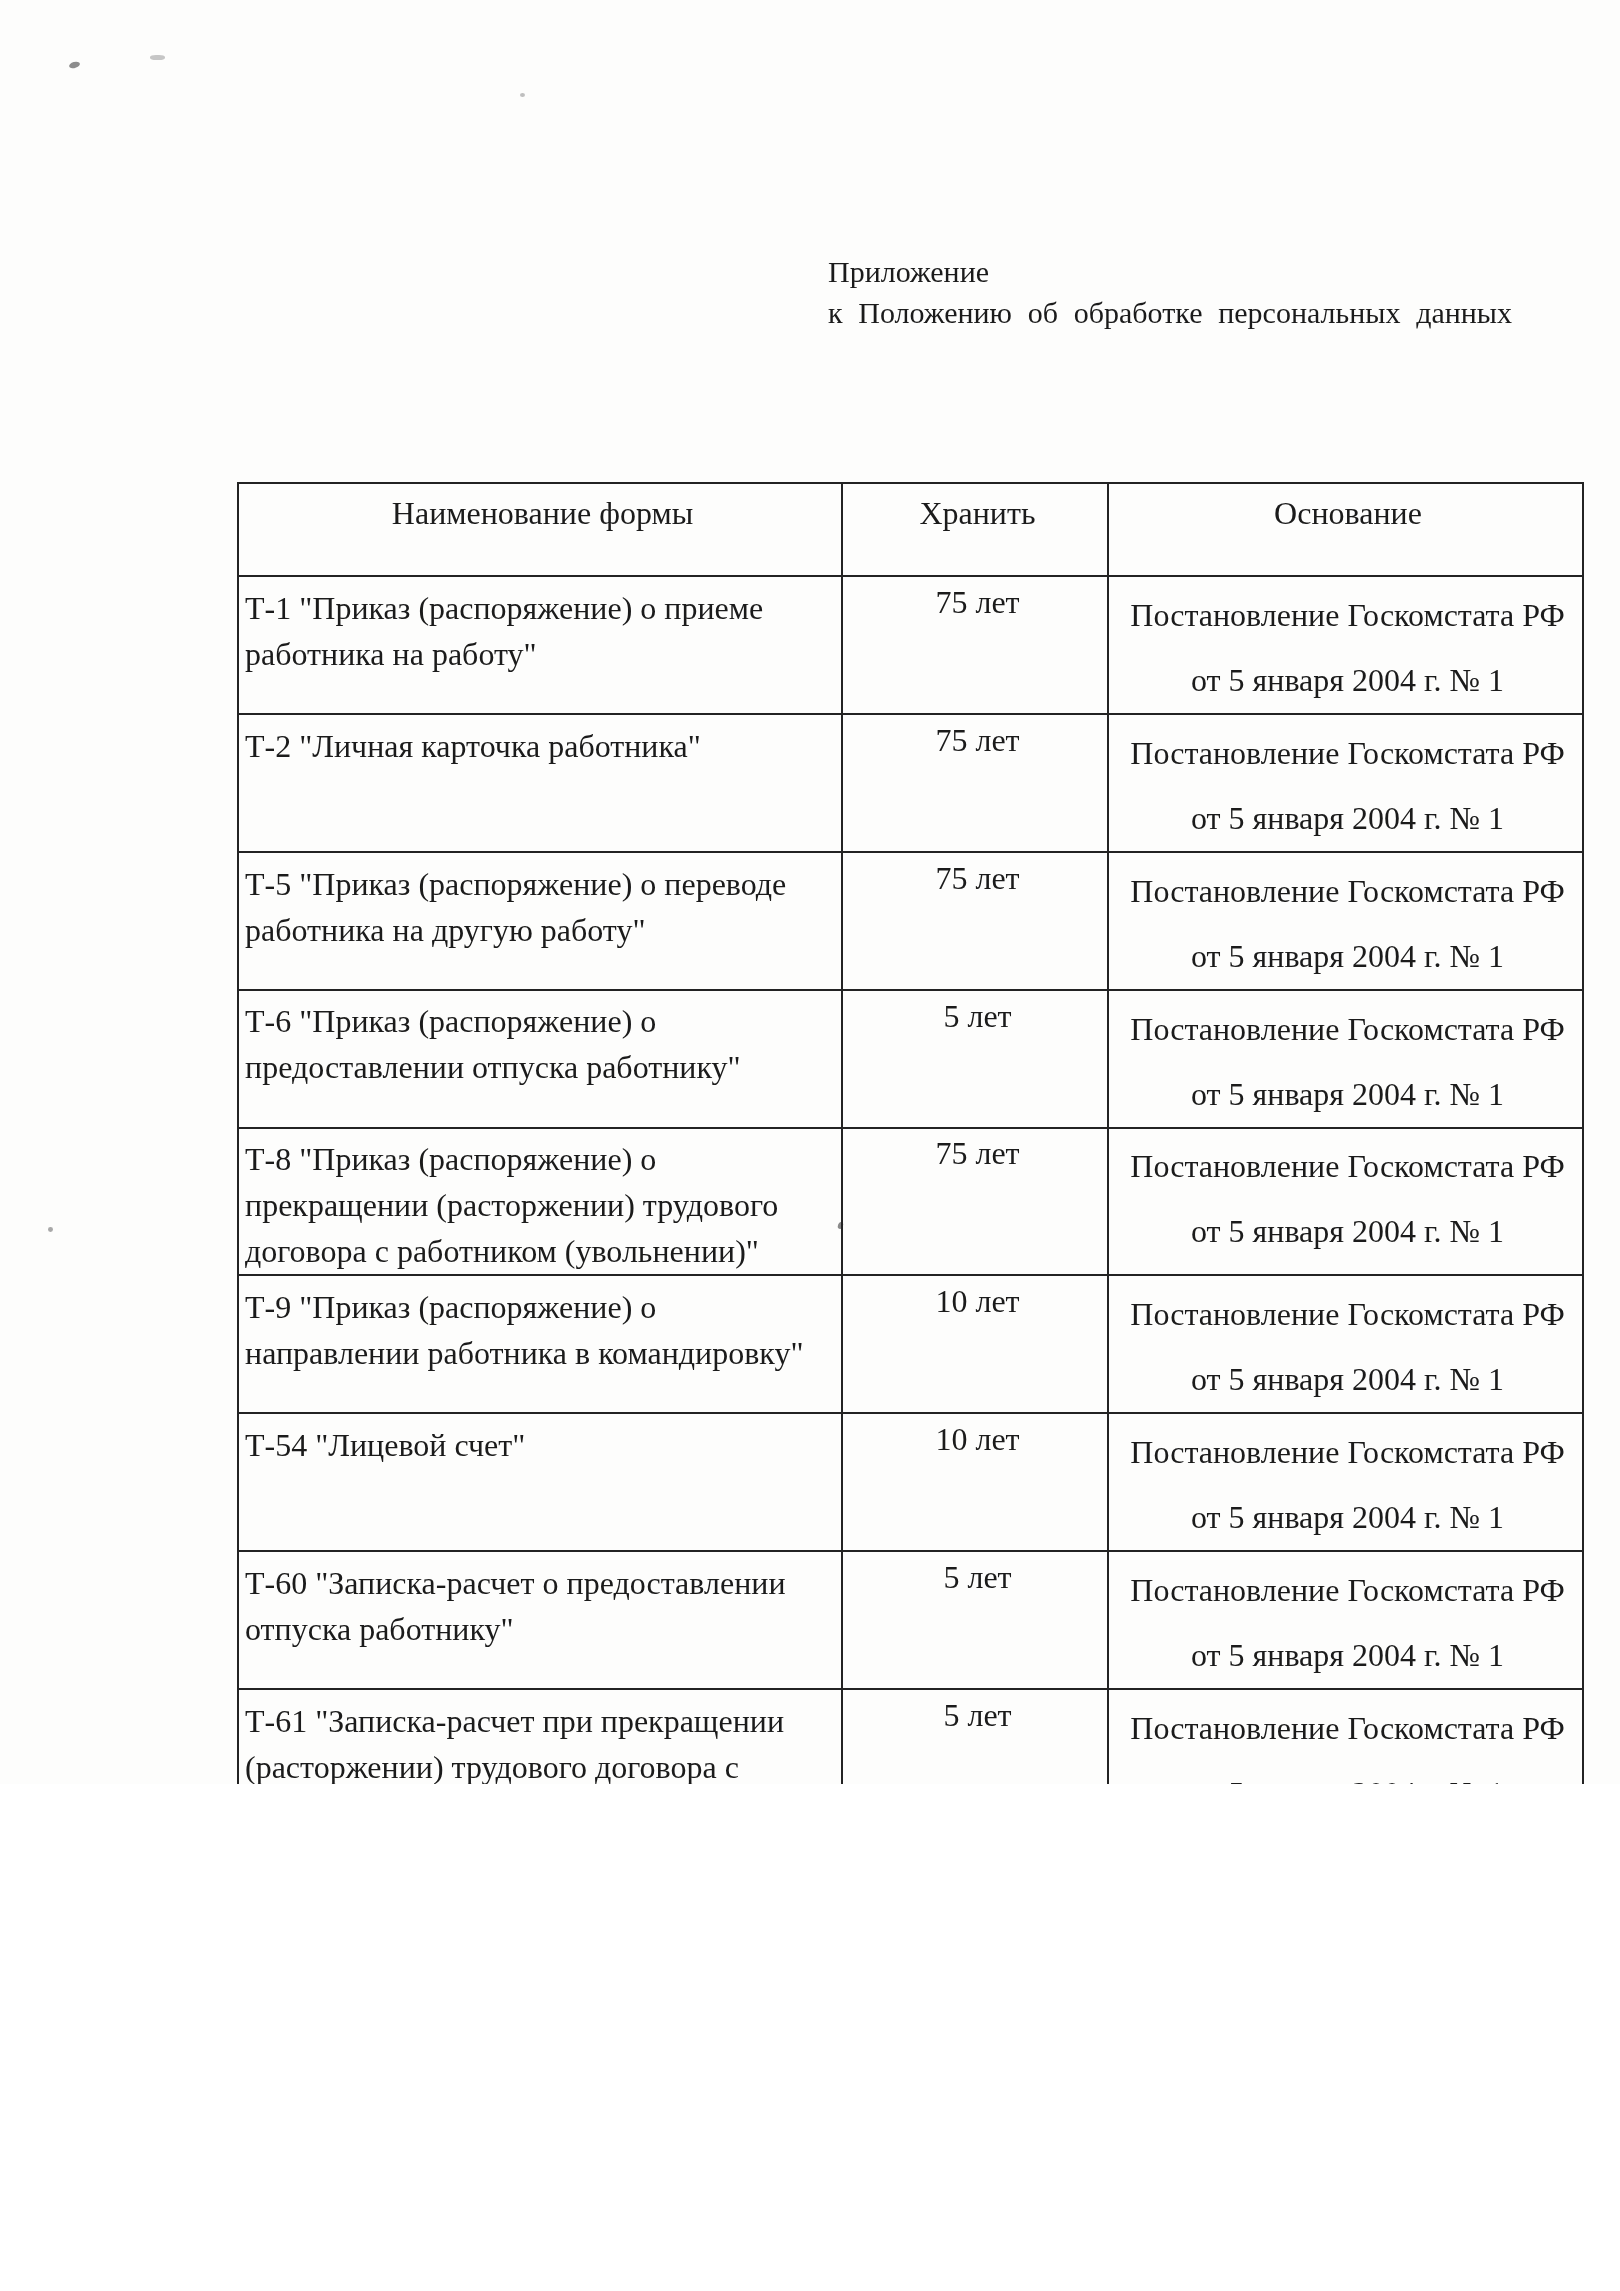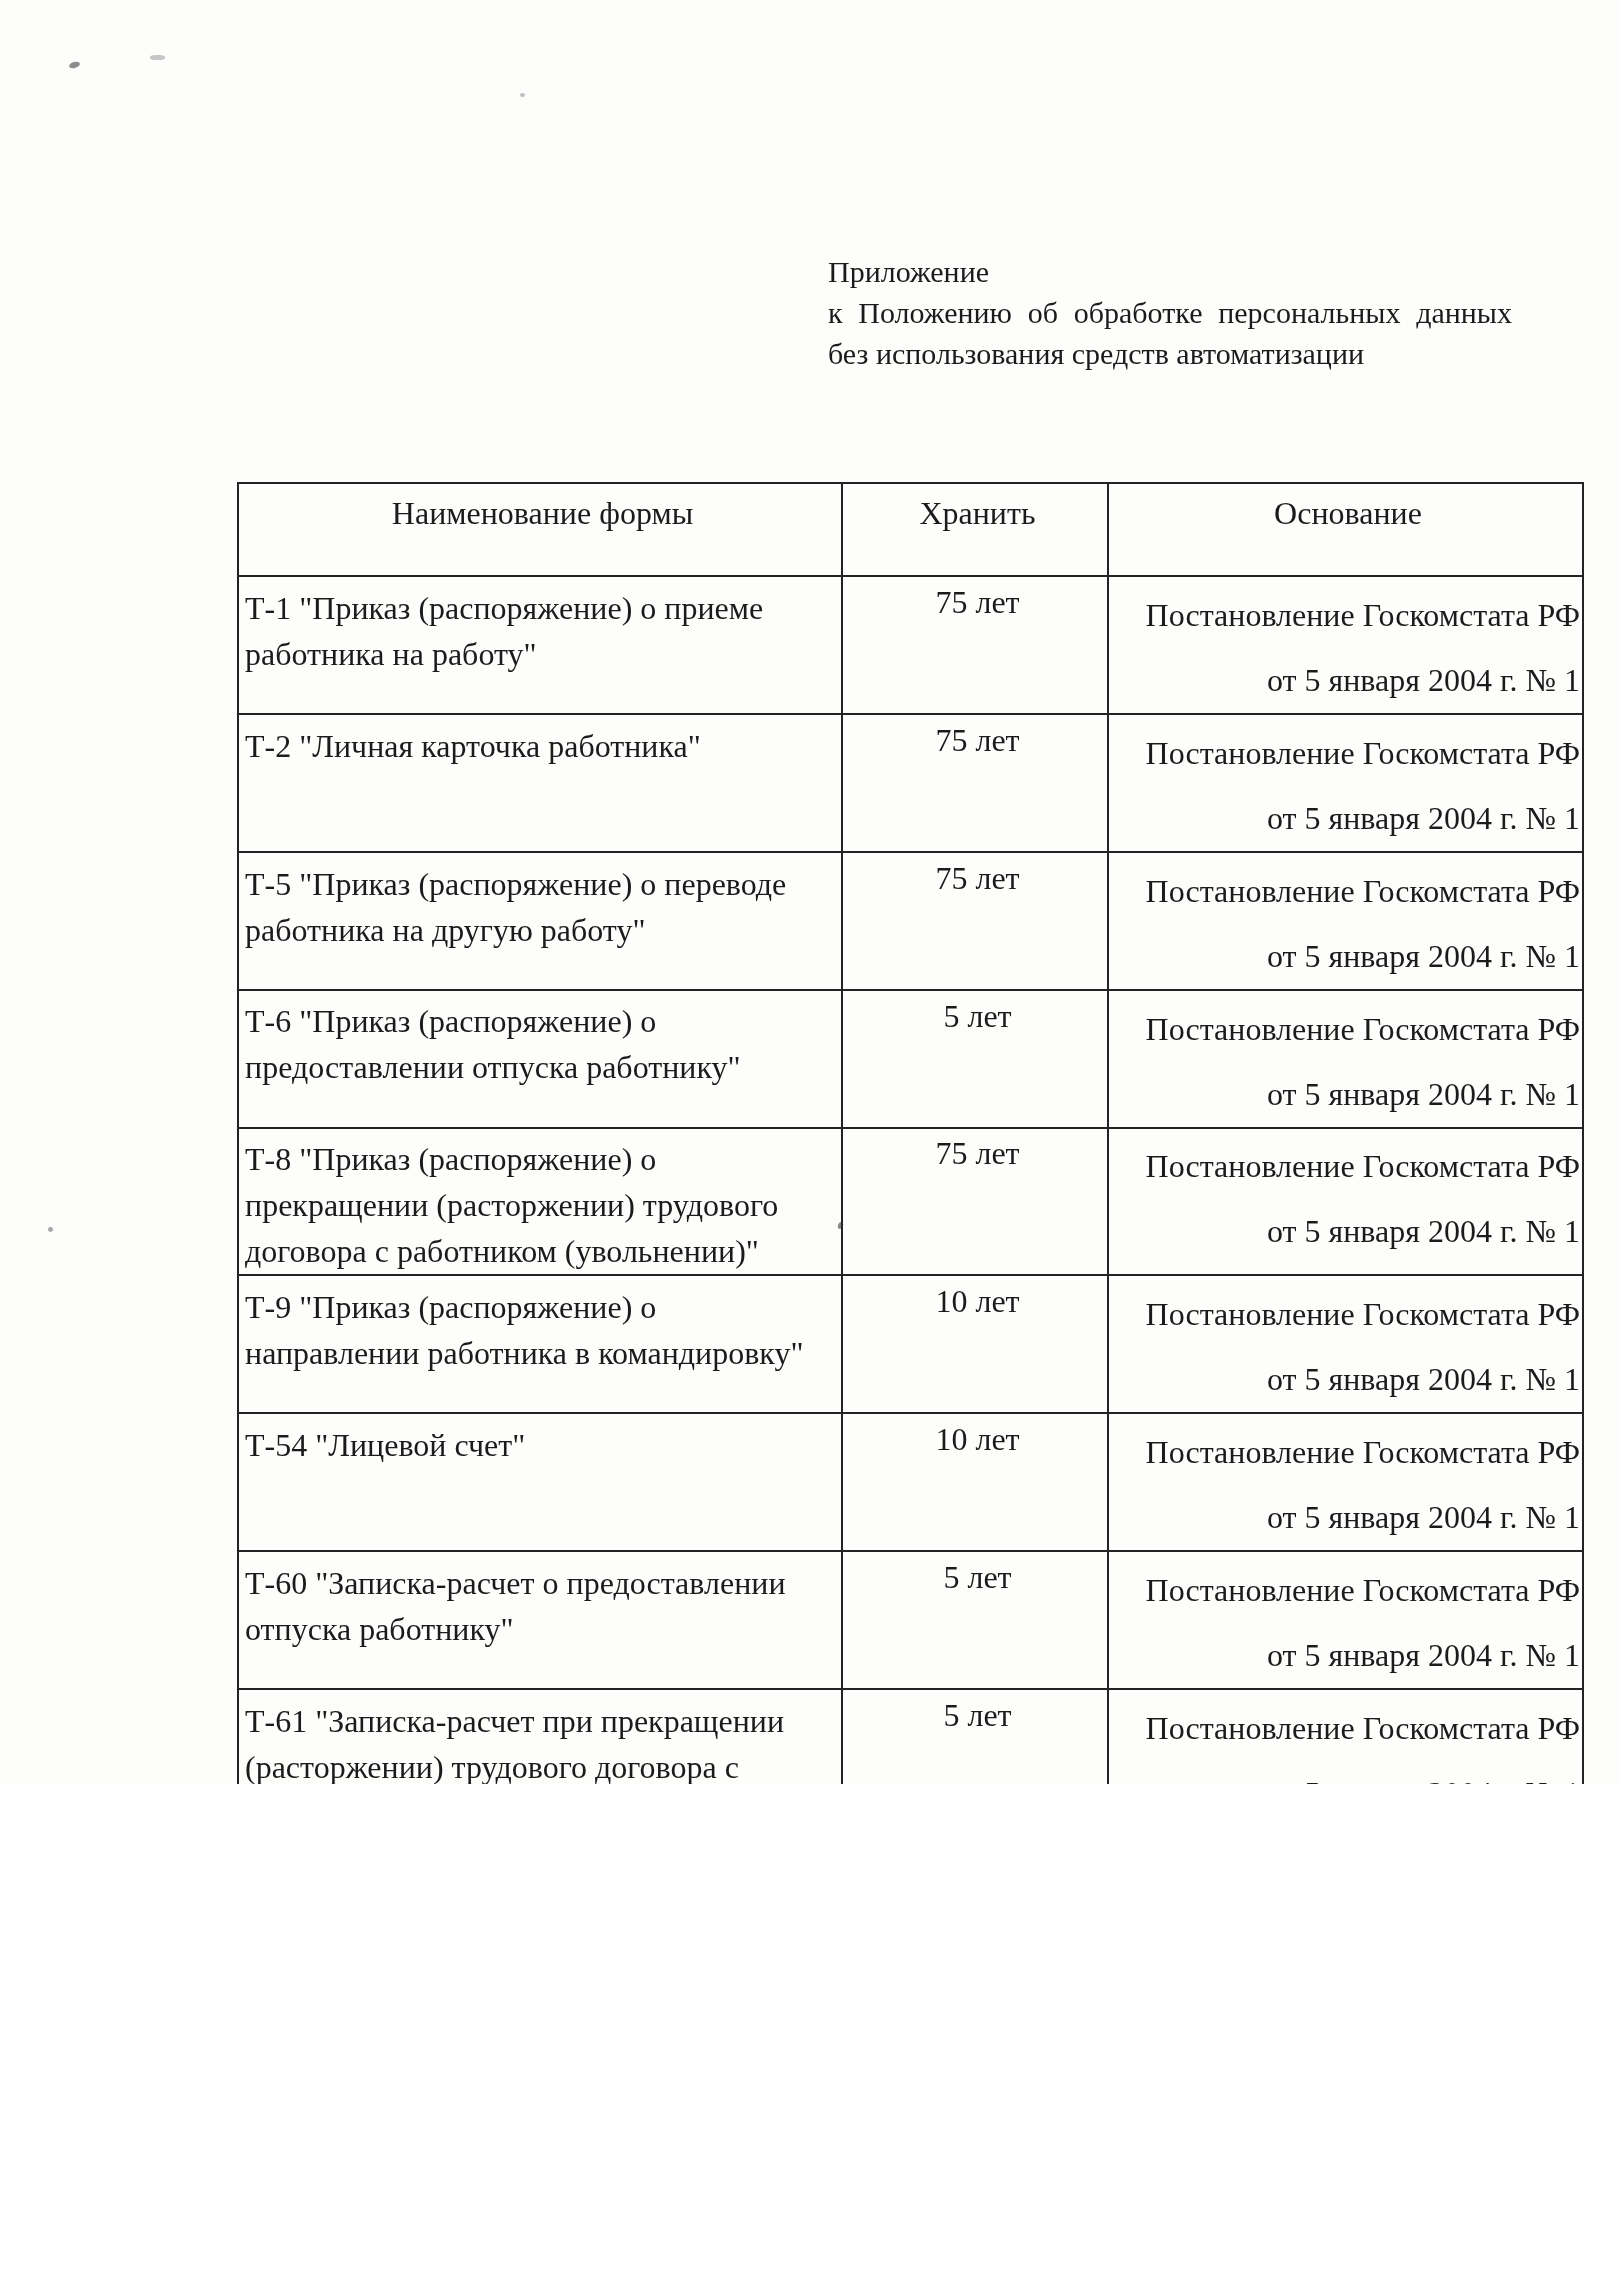--- a/index.html
+++ b/index.html
@@ -71,21 +71,21 @@
     line-height: 46px;
     white-space: pre-line;
   }
   td.cell-store {
     text-align: center;
     padding-top: 5.9px;
     line-height: 39px;
     margin-left: 11px;
   }
   td.cell-basis {
-    text-align: right;
+    text-align: center;
     padding: 5.9px 2px 0 8.8px;
     line-height: 65px;
     white-space: pre-line;
   }
 
   
   .speck { position: absolute; border-radius: 50%; }
   .speck-a { left: 69px;  top: 62px;   width: 10.8px; height: 5.9px; background: #8d8d8d; transform: rotate(-15deg); }
   .speck-b { left: 150px; top: 55px;   width: 14.7px; height: 4.9px; background: #c6c6c6; border-radius: 40%; }
   .speck-c { left: 520px; top: 93px;   width: 4.9px;  height: 3.9px; background: #bfbfbf; }
@@ -99,21 +99,20 @@
 
   <div class="speck speck-a"></div>
   <div class="speck speck-b"></div>
   <div class="speck speck-c"></div>
   <div class="speck speck-d"></div>
   <div class="speck speck-e"></div>
 
   <div class="annotation">
     <div>Приложение</div>
     <div class="jline">к Положению об обработке персональных данных</div>
-    <div>без использования средств автоматизации</div>
   </div>
 
 
   <table class="forms">
     <colgroup>
       <col class="c-form">
         <col class="c-store">
         <col class="c-basis">
     </colgroup>
     <tbody>

